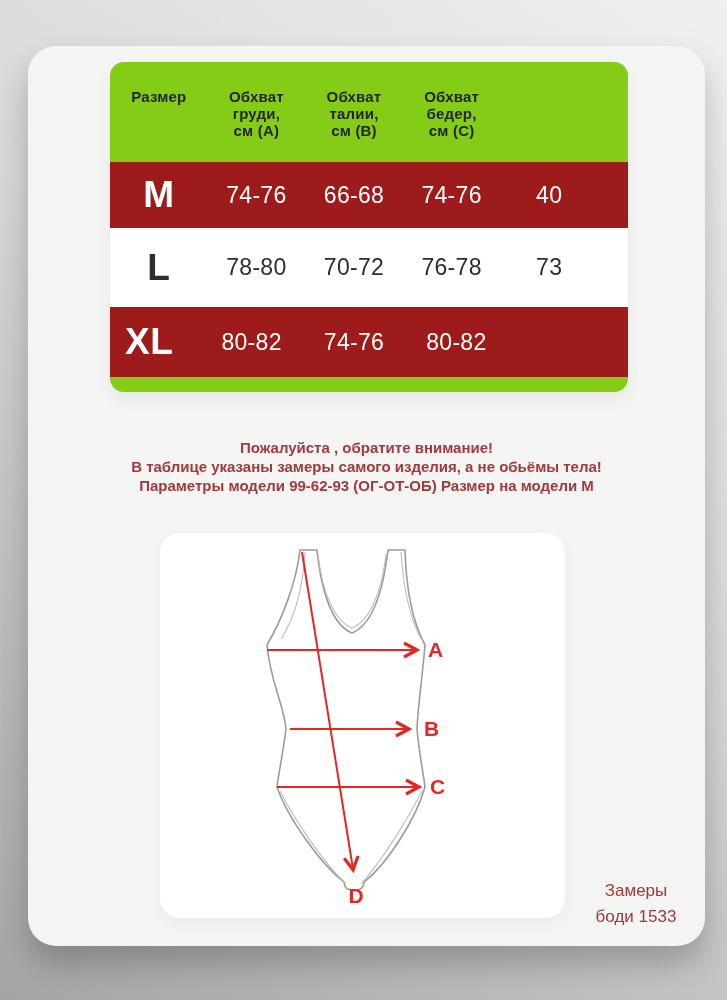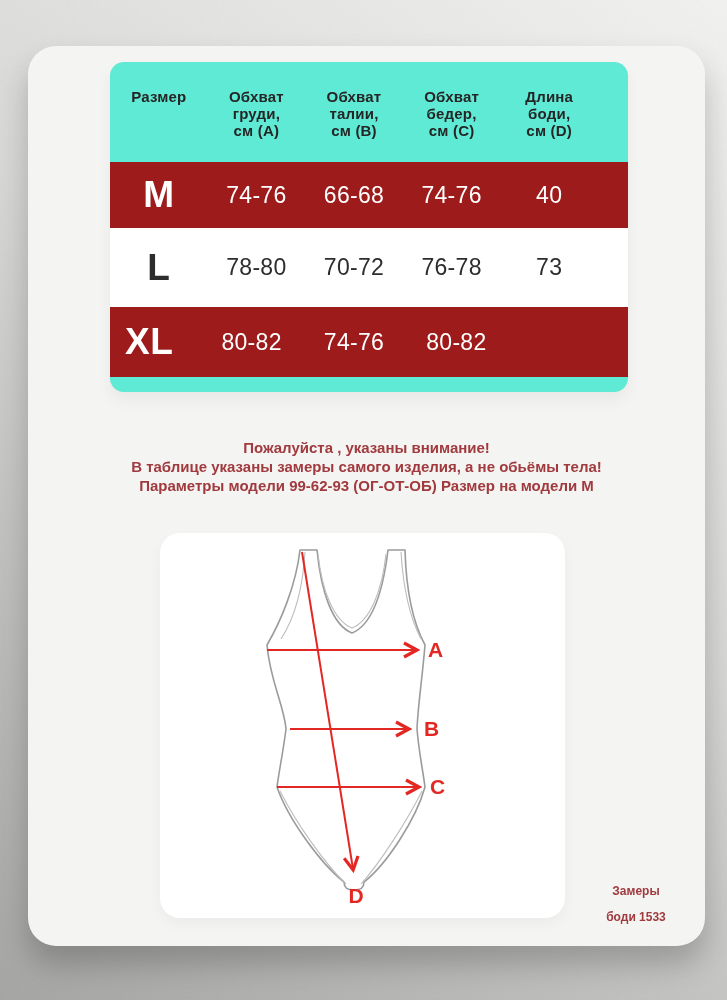--- a/index.html
+++ b/index.html
@@ -10,21 +10,21 @@
     background:linear-gradient(215deg,#f2f2f0 0%,#d8d8d6 45%,#a4a4a2 100%);
   }
   .noise{position:absolute;inset:0;opacity:.07;pointer-events:none;}
   .card{
     position:absolute;left:28px;top:46px;width:677px;height:900px;
     background:#f4f4f2;border-radius:28px;
     box-shadow:0 18px 30px rgba(0,0,0,.22);
   }
   .table-panel{
     position:absolute;left:82px;top:16px;width:518px;height:330px;
-    background:#5eead4;border-radius:14px;overflow:hidden;
+    background:#84cc16;border-radius:14px;overflow:hidden;
     box-shadow:0 8px 16px rgba(0,0,0,.05);
   }
   .trow{display:grid;grid-template-columns:repeat(5,1fr);padding-right:30px;}
   .thead{height:100px;padding-top:26px;box-sizing:border-box;}
   .thead .tcell{
     display:flex;justify-content:center;align-items:flex-start;
     text-align:center;font-size:15px;line-height:17px;font-weight:bold;
     color:#252525;white-space:pre-line;letter-spacing:.2px;
   }
   .body-row .tcell{display:flex;align-items:center;justify-content:center;}
@@ -40,21 +40,21 @@
     color:var(--notice-text,#a13a3e);font-size:15px;line-height:18px;font-weight:600;
   }
   .notice div{margin:0 0 1px 0;}
   .diagram-panel{
     position:absolute;left:132px;top:487px;width:405px;height:385px;
     background:#ffffff;border-radius:20px;
     box-shadow:0 6px 14px rgba(0,0,0,.04);
   }
   .caption{
     position:absolute;left:548px;top:832px;width:120px;text-align:center;
-    color:var(--notice-text,#9c383c);font-size:12px;line-height:26px;font-weight:700;
+    color:var(--notice-text,#9c383c);font-size:17px;line-height:26px;font-weight:400;
   }
   .outline{fill:none;stroke:var(--outline-gray,#9b9b9b);stroke-width:1.6;stroke-linejoin:round;}
   .binding{fill:none;stroke:#bcbcbc;stroke-width:1.1;}
   .measure{fill:none;stroke:var(--arrow-red,#e32824);stroke-width:2;}
   .mlabel{fill:var(--arrow-red,#e32824);font-size:21px;font-weight:600;font-family:"Liberation Sans","DejaVu Sans",sans-serif;}
 </style>
 </head>
 <body>
 
 <svg class="noise" width="727" height="1000" xmlns="http://www.w3.org/2000/svg">
@@ -72,23 +72,20 @@
       <div class="tcell">Размер</div>
       <div class="tcell">Обхват
 груди,
 см (A)</div>
       <div class="tcell">Обхват
 талии,
 см (B)</div>
       <div class="tcell">Обхват
 бедер,
 см (C)</div>
-      <div class="tcell">Длина
-боди,
-см (D)</div>
     </div>
 
     <div class="trow body-row row-m hl">
       <div class="tcell size-cell">M</div>
       <div class="tcell val-cell">74-76</div>
       <div class="tcell val-cell">66-68</div>
       <div class="tcell val-cell">74-76</div>
       <div class="tcell val-cell">40</div>
     </div>
 
@@ -102,21 +99,21 @@
 
     <div class="trow body-row row-xl hl">
       <div class="tcell size-cell">XL</div>
       <div class="tcell val-cell">80-82</div>
       <div class="tcell val-cell">74-76</div>
       <div class="tcell val-cell">80-82</div>
     </div>
   </div>
 
   <div class="notice">
-    <div>Пожалуйста , указаны внимание!</div>
+    <div>Пожалуйста , обратите внимание!</div>
     <div>В таблице указаны замеры самого изделия, а не обьёмы тела!</div>
     <div>Параметры модели 99-62-93 (ОГ-ОТ-ОБ) Размер на модели М</div>
   </div>
 
   <div class="diagram-panel">
     <svg width="405" height="385" viewBox="0 0 405 385" xmlns="http://www.w3.org/2000/svg">
       <defs>
         <marker id="ah" markerWidth="9" markerHeight="9" refX="7" refY="4.5" orient="auto">
           <path d="M1,1 L7.5,4.5 L1,8" fill="none" style="stroke:var(--arrow-red,#e32824)" stroke-width="1.6"></path>
         </marker>

